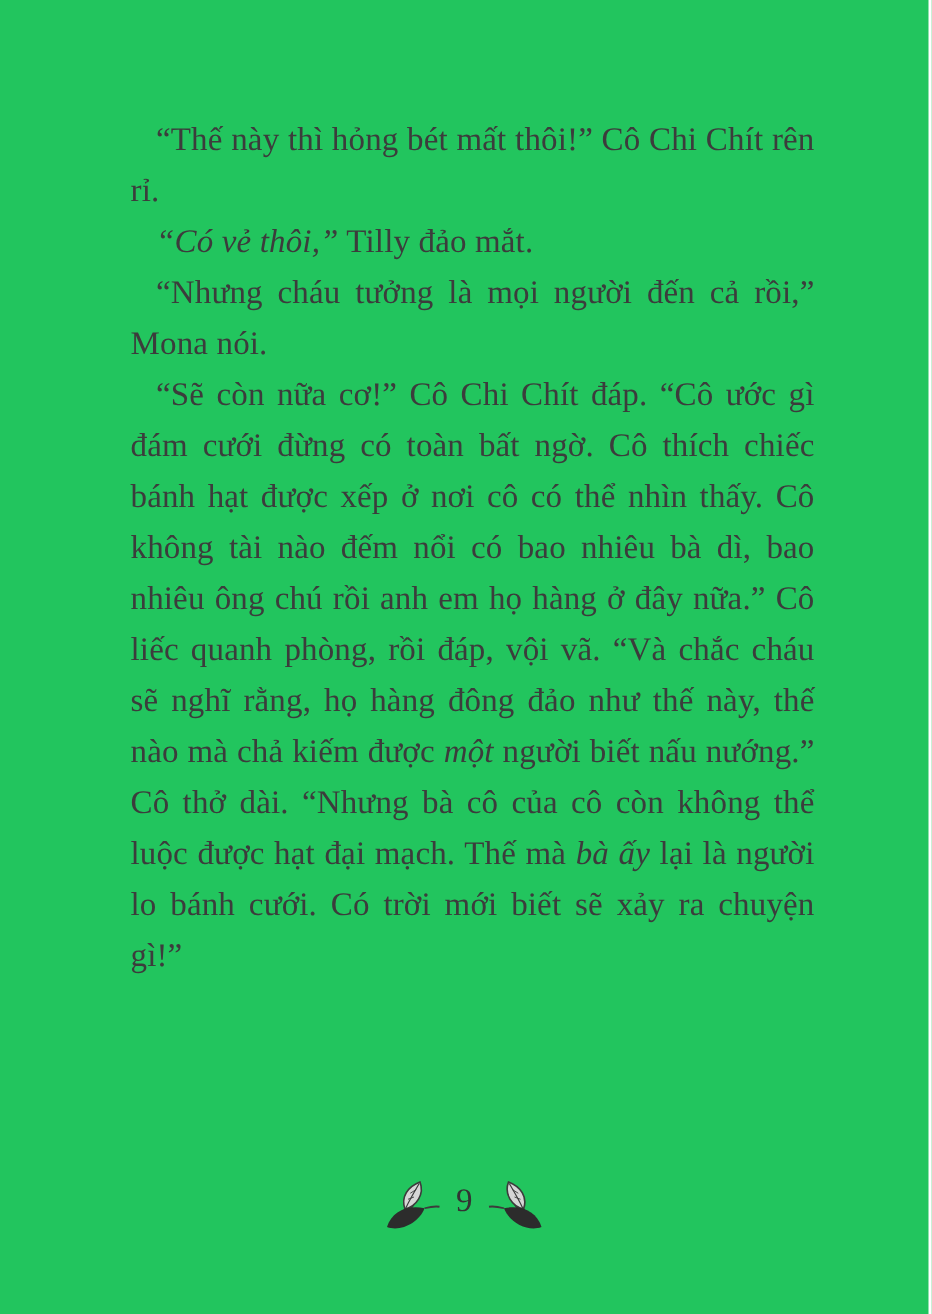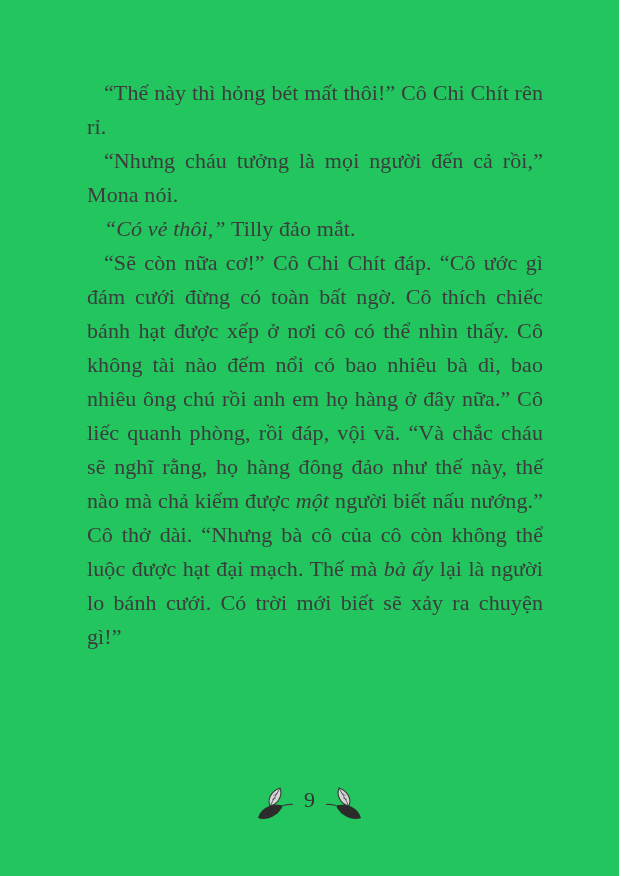--- a/index.html
+++ b/index.html
@@ -54,22 +54,22 @@
   .leaf svg { display: block; }
   .leaf.right svg { transform: scaleX(-1); }
 </style>
 </head>
 <body>
 
 <div class="page">
 
   <div class="text-block">
       <p><span>“Thế này thì hỏng bét mất thôi!” Cô Chi Chít rên rỉ.</span></p>
+      <p><em>“Có vẻ thôi,”</em><span> Tilly đảo mắt.</span></p>
       <p><span>“Nhưng cháu tưởng là mọi người đến cả rồi,” Mona nói.</span></p>
-      <p><em>“Có vẻ thôi,”</em><span> Tilly đảo mắt.</span></p>
       <p><span>“Sẽ còn nữa cơ!” Cô Chi Chít đáp. “Cô ước gì đám cưới đừng có toàn bất ngờ. Cô thích chiếc bánh hạt được xếp ở nơi cô có thể nhìn thấy. Cô không tài nào đếm nổi có bao nhiêu bà dì, bao nhiêu ông chú rồi anh em họ hàng ở đây nữa.” Cô liếc quanh phòng, rồi đáp, vội vã. “Và chắc cháu sẽ nghĩ rằng, họ hàng đông đảo như thế này, thế nào mà chả kiếm được </span><em>một</em><span> người biết nấu nướng.” Cô thở dài. “Nhưng bà cô của cô còn không thể luộc được hạt đại mạch. Thế mà </span><em>bà ấy</em><span> lại là người lo bánh cưới. Có trời mới biết sẽ xảy ra chuyện gì!”</span></p>
     </div>
 
   <div class="footer">
     <span class="leaf left">
       <svg width="40" height="36" viewBox="0 0 40 36" aria-hidden="true">
         <path d="M5 32 C13 28 19 21 24 11" fill="none" stroke="#3c3c3c" stroke-width="1.4"></path>
         <path d="M15 20 C11 25 8 29 5 32" fill="none" stroke="#3c3c3c" stroke-width="1.2"></path>
         <path d="M25 2 C17 5 12 12 15 20 C23 18 28 10 25 2 Z" fill="#d6d6d6" stroke="#3c3c3c" stroke-width="1.1"></path>
         <path d="M24.5 3 C21 9 18 14 15.5 19.5" fill="none" stroke="#3c3c3c" stroke-width="0.8"></path>

